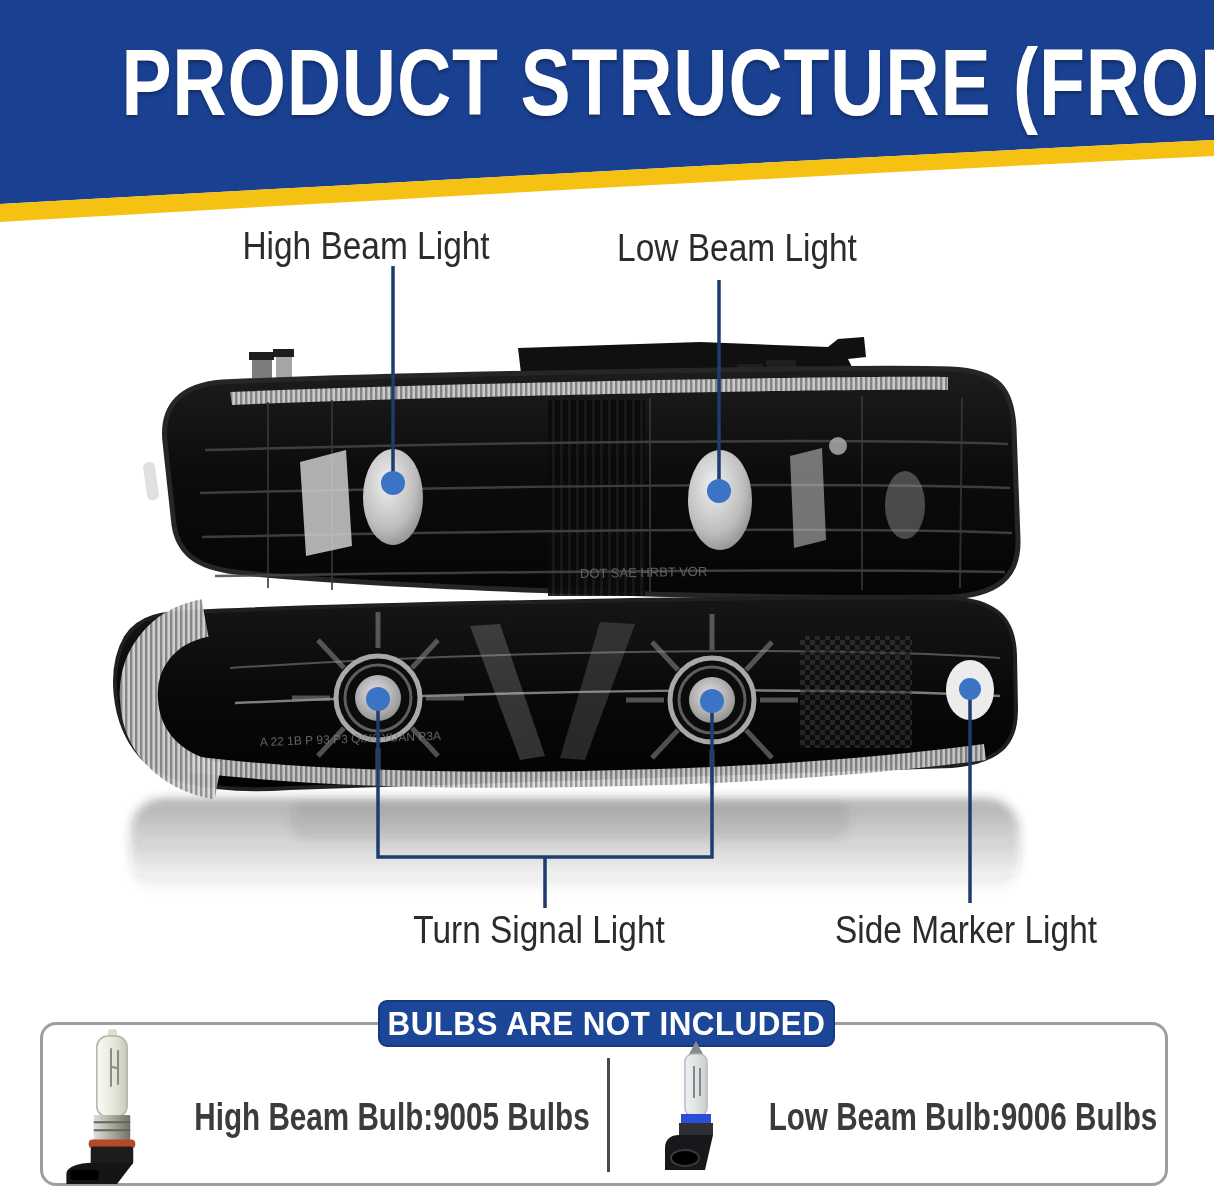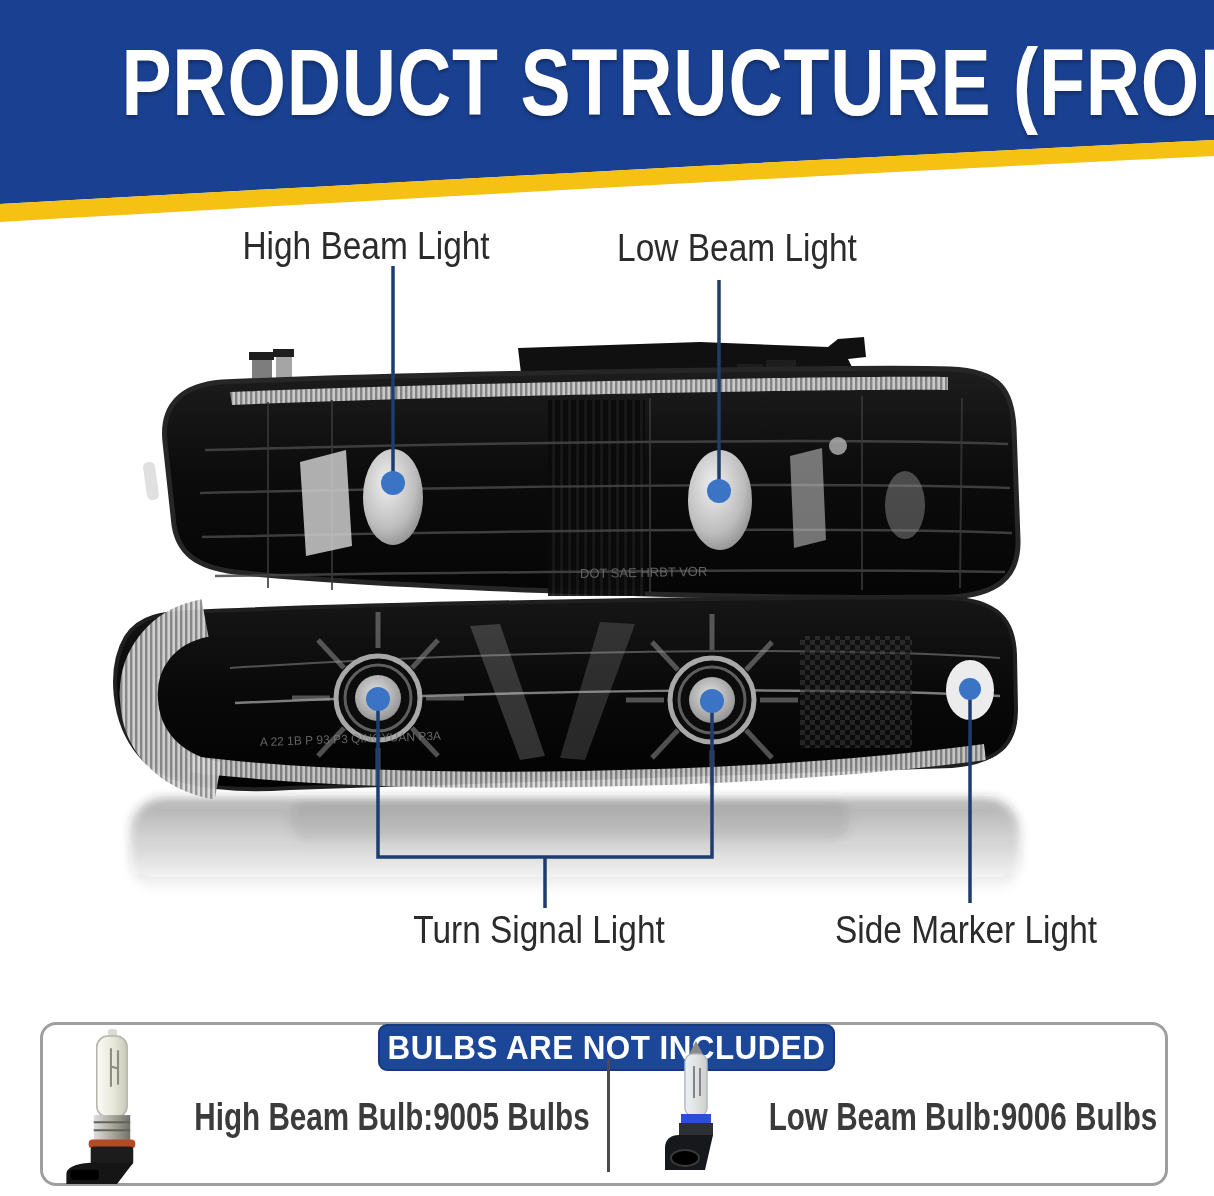--- a/index.html
+++ b/index.html
@@ -14,21 +14,21 @@
   
   .callout-label{font-size:38px;line-height:1;color:#2b2b2b;white-space:nowrap;
     transform:translateX(-50%) scaleX(0.88);}
   .lbl-high{left:366px;top:227px;}
   .lbl-low{left:737px;top:229px;}
   .lbl-turn{left:539px;top:911px;}
   .lbl-side{left:966px;top:911px;}
   
   .footer-box{left:40px;top:1022px;width:1128px;height:164px;background:#fff;
     border:3px solid #9e9e9e;border-radius:16px;box-sizing:border-box;}
-  .bulb-badge{left:378px;top:1024px;width:457px;height:47px;background:#1c4697;
+  .bulb-badge{left:378px;top:1000px;width:457px;height:47px;background:#1c4697;
     border:2px solid #16397e;border-radius:9px;box-sizing:border-box;
     display:flex;align-items:center;justify-content:center;}
   .bulb-badge span{color:#fff;font-size:33px;font-weight:800;line-height:1;white-space:nowrap;
     transform:scaleX(0.95);letter-spacing:0.5px;}
   .footer-divider{left:607px;top:1058px;width:3px;height:114px;background:#4a4a4a;}
   .footer-text{font-size:38px;font-weight:700;color:#3b3b3b;line-height:1;white-space:nowrap;
     transform:translateX(-50%) scaleX(0.78);top:1098px;}
   .ft-high{left:392px;}
   .ft-low{left:963px;}
 </style>

